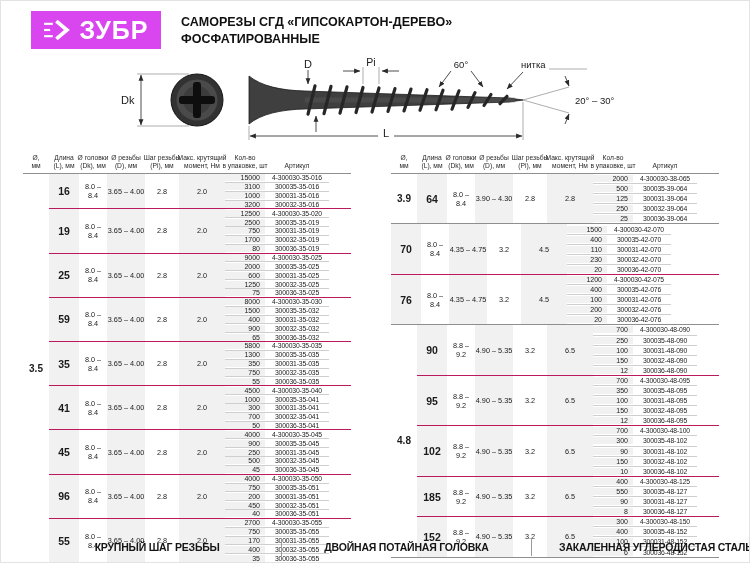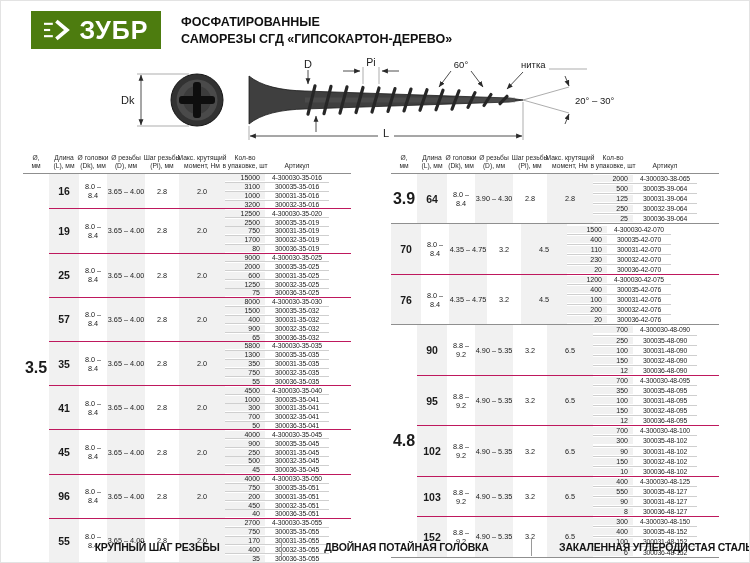--- a/index.html
+++ b/index.html
@@ -1,19 +1,19 @@
 <!DOCTYPE html>
 <html><head>
 <meta charset="utf-8">
 <style>
   html,body{margin:0;padding:0;background:#fff;}
   #page{position:relative;width:750px;height:563px;background:#fff;border:1px solid #e3e3e3;
         box-sizing:border-box;font-family:"Liberation Sans",sans-serif;color:#1b1b1b;overflow:hidden;}
   
-  #logo{position:absolute;left:30px;top:10px;width:130px;height:38px;background:#4d7c0f;
+  #logo{position:absolute;left:30px;top:10px;width:130px;height:38px;background:#d946ef;
         display:flex;align-items:center;justify-content:center;gap:6px;}
   #logo .logo-text{color:#fff;font-weight:bold;font-size:25px;letter-spacing:1px;line-height:1;}
   #title{position:absolute;left:180px;top:13px;font-weight:bold;font-size:12.5px;line-height:1.35;color:#101010;}
   
   #diagram{position:absolute;left:118px;top:55px;}
   #diagram text{font-family:"Liberation Sans",sans-serif;fill:#1a1a1a;}
   .dim{stroke:#3a3a3a;stroke-width:0.9;fill:none;}
   .ext{stroke:#8a8a8a;stroke-width:0.7;fill:none;}
   #threads-g line{stroke:#262626;stroke-width:3.2;stroke-linecap:round;}
   
@@ -22,21 +22,21 @@
   #table-right{left:390px;--rh:9.1px;}
   .thead{display:flex;height:26px;margin-bottom:1px;}
   .thead .cell{display:flex;align-items:flex-end;justify-content:center;font-size:6.7px;color:#2a2a2a;
                line-height:1.18;text-align:center;white-space:pre;overflow:visible;padding-bottom:2px;}
   .tbody{border-top:1px solid #8f8f8f;border-bottom:1px solid #8f8f8f;}
   .cell{box-sizing:border-box;flex:none;}
   .c-dia{width:26px;} .c-len{width:30px;} .c-head{width:28px;} .c-thr{width:38px;}
   .c-pitch{width:34px;} .c-torq{width:46px;} .c-qty{width:40px;} .c-art{width:64px;}
   .group{display:flex;border-top:1px solid #8f8f8f;}
   .group:first-child{border-top:none;}
-  .dia-cell{display:flex;align-items:center;justify-content:center;font-weight:bold;font-size:16px;}
+  .dia-cell{display:flex;align-items:center;justify-content:center;font-weight:bold;font-size:10px;}
   .grows{flex:1;}
   .lrow{display:flex;border-top:1px solid #be185d;}
   .lrow:first-child{border-top:none;}
   .lrow .main{display:flex;align-items:center;justify-content:center;text-align:center;}
   .len{font-weight:bold;font-size:10.5px;}
   .stripe{background:#f1f1f1;}
   .packs{width:104px;}
   .prow{display:flex;height:var(--rh);align-items:center;border-top:1px solid #cfcfcf;}
   .prow:first-child{border-top:none;}
   .qty{width:40px;box-sizing:border-box;text-align:right;padding-right:5px;font-size:7px;background:#f1f1f1;}
@@ -54,22 +54,22 @@
   <div id="logo">
     <svg width="30" height="26" viewBox="0 0 34 26">
       <line x1="0" y1="6" x2="10" y2="6" stroke="#fff" stroke-width="2.4"></line>
       <line x1="0" y1="13" x2="7" y2="13" stroke="#fff" stroke-width="2.4"></line>
       <line x1="0" y1="20" x2="10" y2="20" stroke="#fff" stroke-width="2.4"></line>
       <path d="M14,3 L26,13 L14,23" stroke="#fff" stroke-width="4.2" fill="none"></path>
     </svg>
     <span class="logo-text">ЗУБР</span>
   </div>
   <div id="title">
+    <div>САМОРЕЗЫ СГД «ГИПСОКАРТОН-ДЕРЕВО»</div>
     <div>ФОСФАТИРОВАННЫЕ</div>
-    <div>САМОРЕЗЫ СГД «ГИПСОКАРТОН-ДЕРЕВО»</div>
   </div>
 
   <svg id="diagram" width="632" height="95" viewBox="0 0 632 95">
     <defs>
       <marker id="ah" markerWidth="8" markerHeight="8" refX="6.5" refY="3.5" orient="auto">
         <path d="M0,0.8 L6.8,3.5 L0,6.2 Z" fill="#2a2a2a"></path>
       </marker>
       <marker id="ahs" markerWidth="8" markerHeight="8" refX="6.5" refY="3.5" orient="auto-start-reverse">
         <path d="M0,0.8 L6.8,3.5 L0,6.2 Z" fill="#2a2a2a"></path>
       </marker>
@@ -237,21 +237,21 @@
                   <div class="qty">1250</div>
                   <div class="art">300032-35-025</div>
                 </div>
                 <div class="prow">
                   <div class="qty">75</div>
                   <div class="art">300036-35-025</div>
                 </div>
               </div>
             </div>
             <div class="lrow">
-              <div class="cell main c-len len stripe">57</div>
+              <div class="cell main c-len len stripe">59</div>
               <div class="cell main c-head">8.0 – 8.4</div>
               <div class="cell main c-thr stripe">3.65 – 4.00</div>
               <div class="cell main c-pitch">2.8</div>
               <div class="cell main c-torq stripe">2.0</div>
               <div class="packs">
                 <div class="prow">
                   <div class="qty">8000</div>
                   <div class="art">4-300030-35-030</div>
                 </div>
                 <div class="prow">
@@ -620,21 +620,21 @@
                   <div class="qty">150</div>
                   <div class="art">300032-48-102</div>
                 </div>
                 <div class="prow">
                   <div class="qty">10</div>
                   <div class="art">300036-48-102</div>
                 </div>
               </div>
             </div>
             <div class="lrow">
-              <div class="cell main c-len len stripe">103</div>
+              <div class="cell main c-len len stripe">185</div>
               <div class="cell main c-head">8.8 – 9.2</div>
               <div class="cell main c-thr stripe">4.90 – 5.35</div>
               <div class="cell main c-pitch">3.2</div>
               <div class="cell main c-torq stripe">6.5</div>
               <div class="packs">
                 <div class="prow">
                   <div class="qty">400</div>
                   <div class="art">4-300030-48-125</div>
                 </div>
                 <div class="prow">

